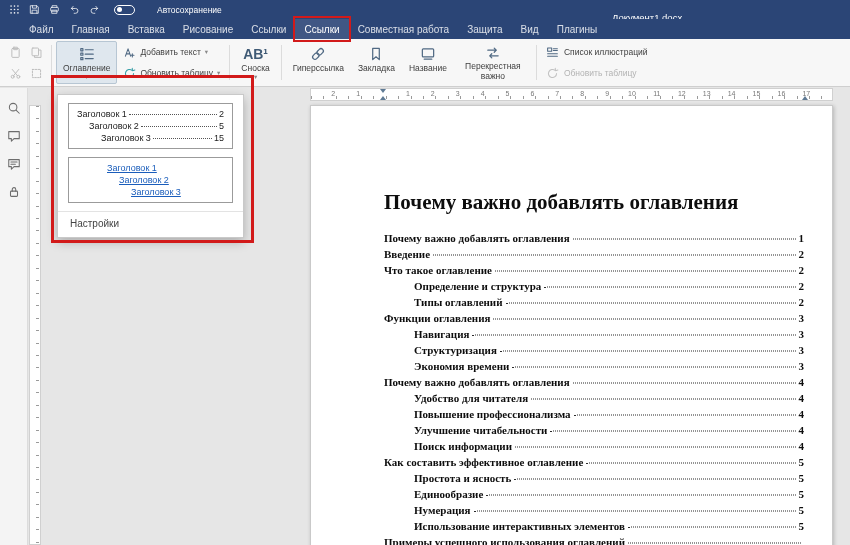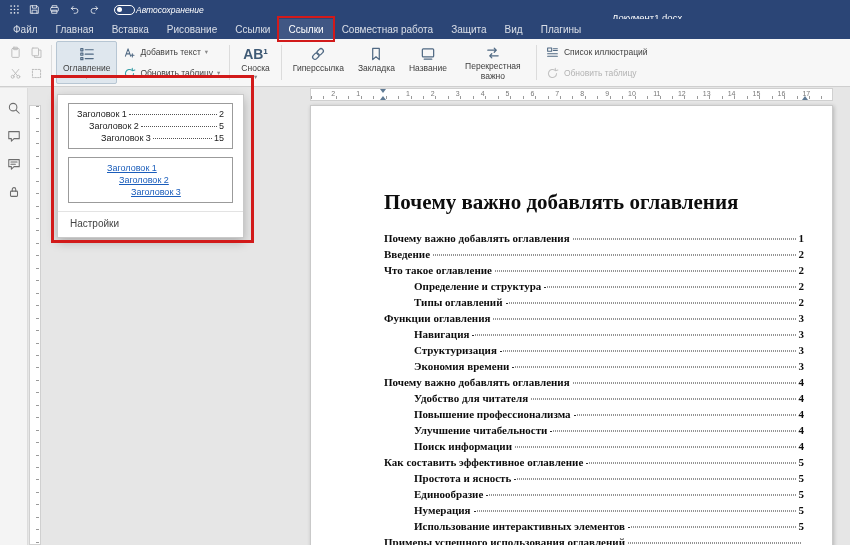--- a/index.html
+++ b/index.html
@@ -4,27 +4,27 @@
 <style>
 *{margin:0;padding:0;box-sizing:border-box;}
 html,body{background:#d8d8d8;}
 body{font-family:"Liberation Sans",sans-serif;}
 .app{position:relative;width:850px;height:545px;background:#e6e6e6;overflow:hidden;font-size:10px;}
 
 
 .hdr-top{position:absolute;left:0;top:0;right:0;height:19px;background:#2b4576;display:flex;align-items:center;padding:0 6px;color:#fff;z-index:4;}
 .hicon{width:17px;height:15px;margin-right:3px;display:inline-flex;align-items:center;justify-content:center;opacity:.92;}
 .hicon svg{width:11px;height:11px;fill:none;stroke:#fff;stroke-width:1.2;stroke-linecap:round;stroke-linejoin:round;}
-.autosave{display:flex;align-items:flex-start;gap:1px;margin-left:8px;font-size:8.5px;color:#fff;font-style:italic;}
+.autosave{display:flex;align-items:flex-start;gap:22px;margin-left:8px;font-size:8.5px;color:#fff;}
 .switch{width:21px;height:10px;border:1px solid #fff;border-radius:6px;position:relative;display:inline-block;}
 .switch::after{content:"";position:absolute;left:1.5px;top:1.5px;width:5px;height:5px;background:#fff;border-radius:50%;}
 .doc-title{position:absolute;left:612px;top:12px;font-size:9.5px;color:#fff;}
 
 
-.tabbar{position:absolute;left:0;top:19px;right:0;height:20px;background:#2b4576;display:flex;align-items:stretch;padding-left:4px;z-index:4;}
+.tabbar{position:absolute;left:0;top:19px;right:0;height:20px;background:#2b4576;display:flex;align-items:stretch;padding-left:20px;z-index:4;}
 .tab{position:relative;display:flex;align-items:center;padding:0 9px;color:rgba(255,255,255,.82);font-size:10px;white-space:nowrap;}
 .tab.active{color:#fff;background:rgba(255,255,255,.10);}
 .tab-anno{position:absolute;left:-2px;right:-2px;top:-3px;bottom:-3px;border:2.5px solid #d21a1a;z-index:40;pointer-events:none;}
 
 
 .toolbar{position:absolute;left:0;top:39px;right:0;height:48px;background:#f7f7f7;border-bottom:1px solid #cfcfcf;display:flex;align-items:stretch;padding:2px 4px;z-index:3;}
 .tb-sep{width:1px;background:#dcdcdc;margin:4px 4px;}
 .clip-grid{display:grid;grid-template-columns:20px 20px;grid-auto-rows:20px;gap:1px;align-content:center;margin:0 1px;}
 .clip-btn{display:flex;align-items:center;justify-content:center;}
 .clip-btn svg{width:13px;height:13px;stroke:#bcbcbc;fill:none;stroke-width:1.2;stroke-linecap:round;stroke-linejoin:round;}

